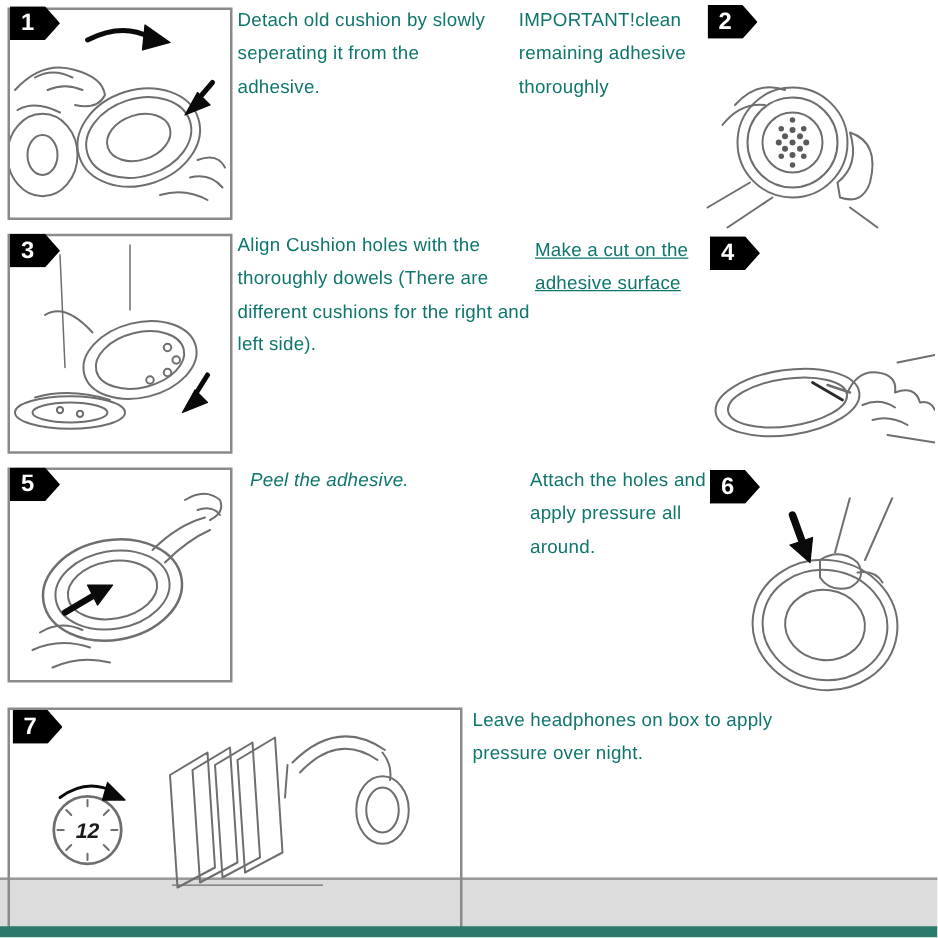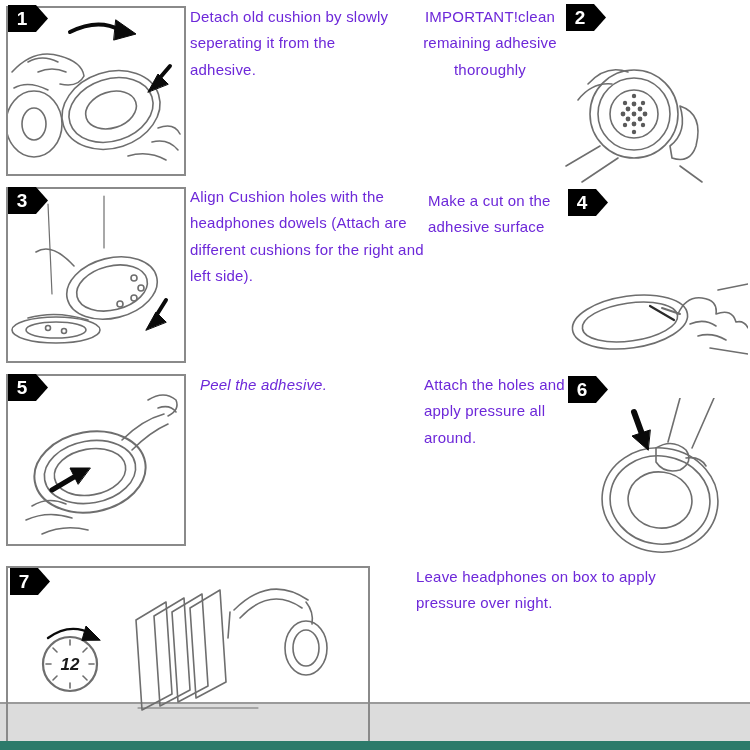--- a/index.html
+++ b/index.html
@@ -15,21 +15,21 @@
     width:40px;height:27px;background:#000;
     clip-path:polygon(0 0,70% 0,100% 50%,70% 100%,0 100%);
     display:flex;align-items:center;justify-content:flex-start;
     z-index:5;
   }
   .badge span{
     color:#fff;font-weight:bold;font-size:19px;width:70%;text-align:center;
     font-family:"Liberation Sans", sans-serif;
   }
   .instr{
-    font-size:15px;line-height:1.75;color:#6d28d9;letter-spacing:.2px;
+    font-size:15px;line-height:1.75;color:#0f766e;letter-spacing:.2px;
   }
   svg{display:block;}
   .band{
     left:0;top:702px;width:750px;height:39px;background:#dcdcdc;
     border-top:2px solid #9a9a9a;z-index:0;
   }
   .footerbar{
     left:0;top:741px;width:750px;height:9px;z-index:6;
   }
   .z1{z-index:1}.z2{z-index:2}
@@ -65,21 +65,21 @@
   <path d="M120 146 Q140 140 158 150"></path>
 
   <g stroke="#0a0a0a" fill="#0a0a0a">
     <path d="M62 22 Q90 8 112 20" stroke-width="4" fill="none"></path>
     <polygon points="108,10 128,24 106,30" stroke-width="1"></polygon>
     <path d="M162 56 L150 70" stroke-width="4" fill="none"></path>
     <polygon points="140,82 150,64 160,74" stroke-width="1"></polygon>
   </g>
 </svg>
 
-<div class="abs instr" style="left:415px;top:4px;width:150px;text-align:center;">IMPORTANT!clean remaining adhesive thoroughly</div>
+<div class="abs instr" style="left:415px;top:4px;width:150px;">IMPORTANT!clean remaining adhesive thoroughly</div>
 <div class="abs badge" style="left: 566px; top: 4px; background: rgb(0, 0, 0);">
     <span>2</span>
   </div>
 <svg class="abs" style="left:552px;top:48px;" width="180" height="138" viewBox="0 0 180 138" fill="none" stroke="#6e6e6e" stroke-width="1.6" stroke-linecap="round" stroke-linejoin="round">
 
   <circle cx="82" cy="66" r="44"></circle>
   <circle cx="82" cy="66" r="36"></circle>
   <circle cx="82" cy="66" r="24"></circle>
 
   <g fill="#5a5a5a" stroke="none">
@@ -106,21 +106,21 @@
 
   <path d="M14 118 L48 98"></path>
   <path d="M30 134 L66 110"></path>
   <path d="M128 118 L150 134"></path>
 </svg>
 
 <div class="abs frame z1" style="left:6px;top:187px;width:180px;height:176px;"></div>
 <div class="abs badge" style="left: 8px; top: 187px; background: rgb(0, 0, 0);">
     <span>3</span>
   </div>
-<div class="abs instr" style="left:190px;top:184px;width:235px;">Align Cushion holes with the headphones dowels (Attach are different cushions for the right and left side).</div>
+<div class="abs instr" style="left:190px;top:184px;width:235px;">Align Cushion holes with the thoroughly dowels (There are different cushions for the right and left side).</div>
 <svg class="abs z2" style="left:8px;top:190px;" width="176" height="170" viewBox="0 0 176 170" fill="none" stroke="#6e6e6e" stroke-width="1.6" stroke-linecap="round" stroke-linejoin="round">
 
   <path d="M40 14 L44 104" stroke-width="1.2"></path>
   <path d="M96 6 L96 58" stroke-width="1.2"></path>
 
   <path d="M66 76 Q44 52 28 62"></path>
 
   <g transform="rotate(-14 104 98)">
     <ellipse cx="104" cy="98" rx="46" ry="30"></ellipse>
     <ellipse cx="104" cy="98" rx="36" ry="22"></ellipse>
@@ -135,21 +135,21 @@
   <circle cx="40" cy="138" r="2.5"></circle>
   <circle cx="56" cy="141" r="2.5"></circle>
   <path d="M20 128 Q48 120 80 130"></path>
 
   <g stroke="#0a0a0a" fill="#0a0a0a">
     <path d="M158 110 L148 126" stroke-width="4" fill="none"></path>
     <polygon points="138,140 148,122 158,132" stroke-width="1"></polygon>
   </g>
 </svg>
 
-<div class="abs instr" style="left:428px;top:188px;width:160px;">Make a cut on the adhesive surface</div>
+<div class="abs instr" style="left:428px;top:188px;width:160px;text-decoration:underline;">Make a cut on the adhesive surface</div>
 <div class="abs badge" style="left: 568px; top: 189px; background: rgb(0, 0, 0);">
     <span>4</span>
   </div>
 <svg class="abs" style="left:558px;top:248px;" width="190" height="120" viewBox="0 0 190 120" fill="none" stroke="#6e6e6e" stroke-width="1.6" stroke-linecap="round" stroke-linejoin="round">
 
   <g transform="rotate(-8 72 74)">
     <ellipse cx="72" cy="74" rx="58" ry="26"></ellipse>
     <ellipse cx="72" cy="74" rx="48" ry="19"></ellipse>
   </g>
 
@@ -214,21 +214,21 @@
   <g stroke="#0a0a0a" fill="#0a0a0a">
     <path d="M46 14 L54 36" stroke-width="6" fill="none"></path>
     <polygon points="60,52 44,38 62,32" stroke-width="1"></polygon>
   </g>
 </svg>
 
 <div class="abs frame z1" style="left:6px;top:566px;width:364px;height:178px;"></div>
 <div class="abs badge" style="left: 10px; top: 568px; background: rgb(0, 0, 0);">
     <span>7</span>
   </div>
-<div class="abs instr" style="left:378px;top:564px;width:300px;margin-left:38px;">Leave headphones on box to apply pressure over night.</div>
+<div class="abs instr" style="left:378px;top:564px;width:300px;">Leave headphones on box to apply pressure over night.</div>
 <svg class="abs z2" style="left:8px;top:568px;" width="360" height="174" viewBox="0 0 360 174" fill="none" stroke="#6e6e6e" stroke-width="1.6" stroke-linecap="round" stroke-linejoin="round">
 
   <g>
     <circle cx="62" cy="96" r="27" stroke-width="2.2"></circle>
     <path d="M62 72 L62 77"></path>
       <path d="M62 115 L62 120"></path>
     <path d="M38 96 L43 96"></path>
       <path d="M81 96 L86 96"></path>
     <path d="M45 80 L49 84"></path>
       <path d="M75 108 L79 112"></path>

